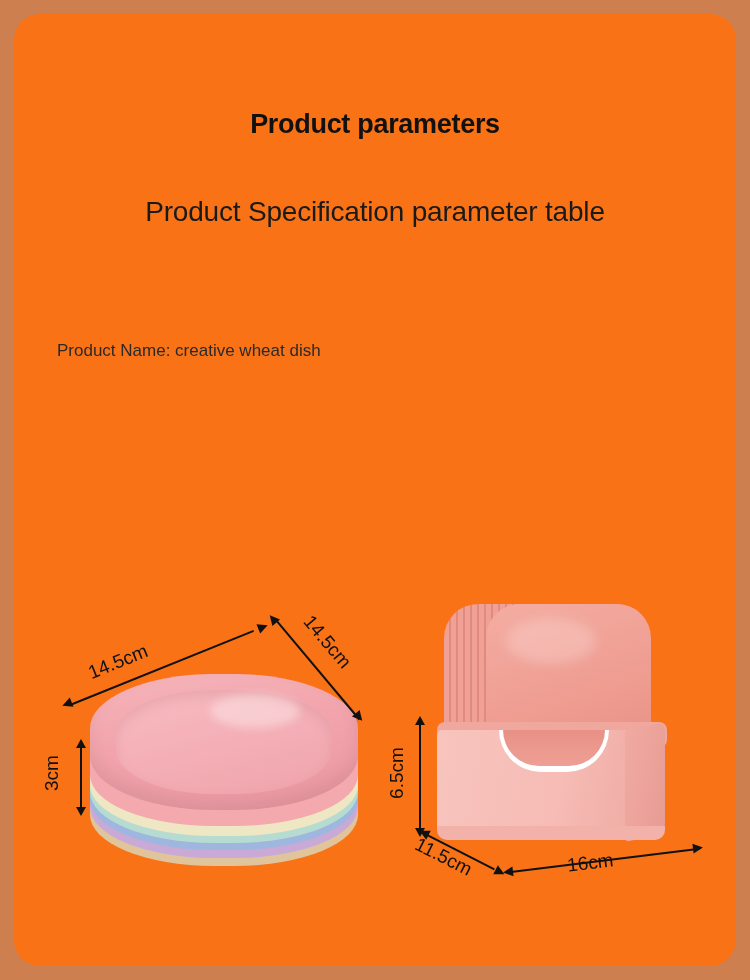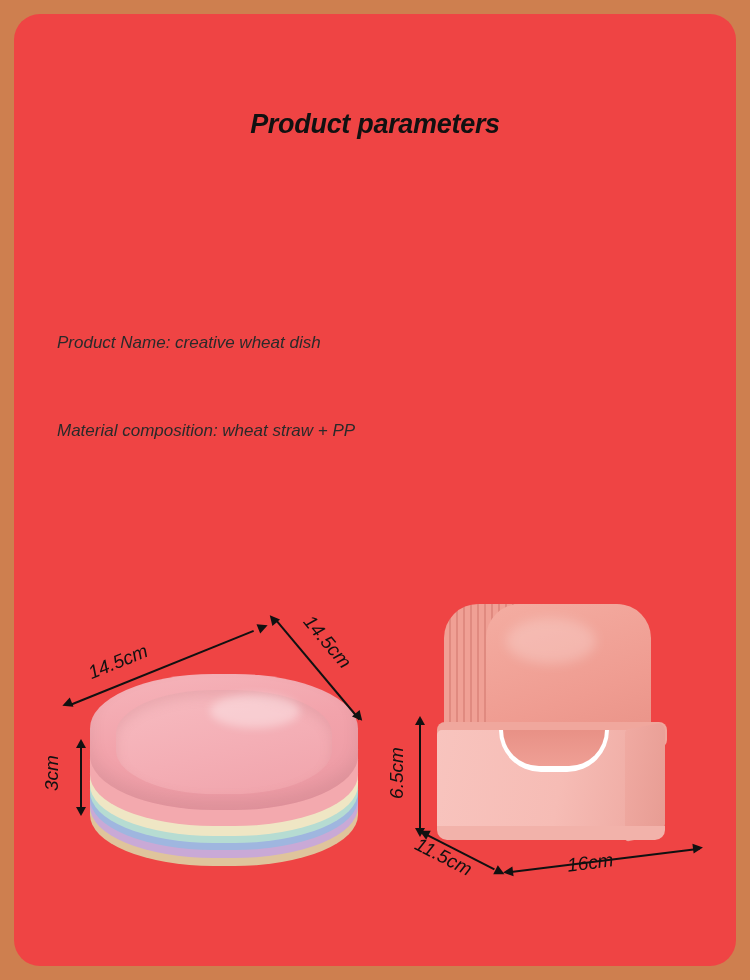--- a/index.html
+++ b/index.html
@@ -6,43 +6,42 @@
   body{
     width:750px;height:980px;
     background:#ce7f4f;
     font-family:"Liberation Sans", sans-serif;
     overflow:hidden;
   }
   .page{
     position:absolute;
     left:14px;top:14px;
     width:722px;height:952px;
-    background:#ef4444;
+    background:#f97316;
     border-radius:26px;
     overflow:hidden;
-    font-style:italic;
   }
   .title{
     position:absolute;left:0;top:95px;width:100%;
     text-align:center;
     font-size:27px;font-weight:bold;color:#111;
     letter-spacing:-0.3px;
   }
   .subtitle{
     position:absolute;left:0;top:182px;width:100%;
     text-align:center;
     font-size:28px;font-weight:normal;color:#1a1a1a;
     letter-spacing:-0.2px;
   }
   .spec{
     position:absolute;
     font-size:17px;color:#2a2a2a;
     line-height:1.25;
   }
-  .spec-name{left:43px;top:318px;width:330px;}
+  .spec-name{left:43px;top:326px;width:330px;}
   .spec-size{left:419px;top:300px;width:270px;}
   .spec-material{left:43px;top:406px;width:400px;}
   .spec-usage{left:43px;top:496px;width:600px;}
 
   
   .fig{position:absolute;}
   .fig-left{left:18px;top:575px;width:370px;height:320px;}
   .fig-right{left:385px;top:570px;width:330px;height:320px;}
 
   
@@ -140,23 +139,23 @@
     font-size:19px;color:#111;white-space:nowrap;
     font-family:"Liberation Sans", sans-serif;
   }
 </style>
 </head>
 <body>
 
 <div class="page">
 
   <div class="title">Product parameters</div>
+  <div class="subtitle">Product Specification parameter table</div>
 
   <div class="spec spec-name">Product Name: creative wheat dish</div>
-  <div class="spec spec-material">Material composition: wheat straw + PP</div>
 
   <div class="fig fig-left">
 
     <div class="plate-stack">
       <div class="plate-layer pl6"></div>
       <div class="plate-layer pl5"></div>
       <div class="plate-layer pl4"></div>
       <div class="plate-layer pl3"></div>
       <div class="plate-layer pl2"></div>
       <div class="plate-layer pl1"></div>

